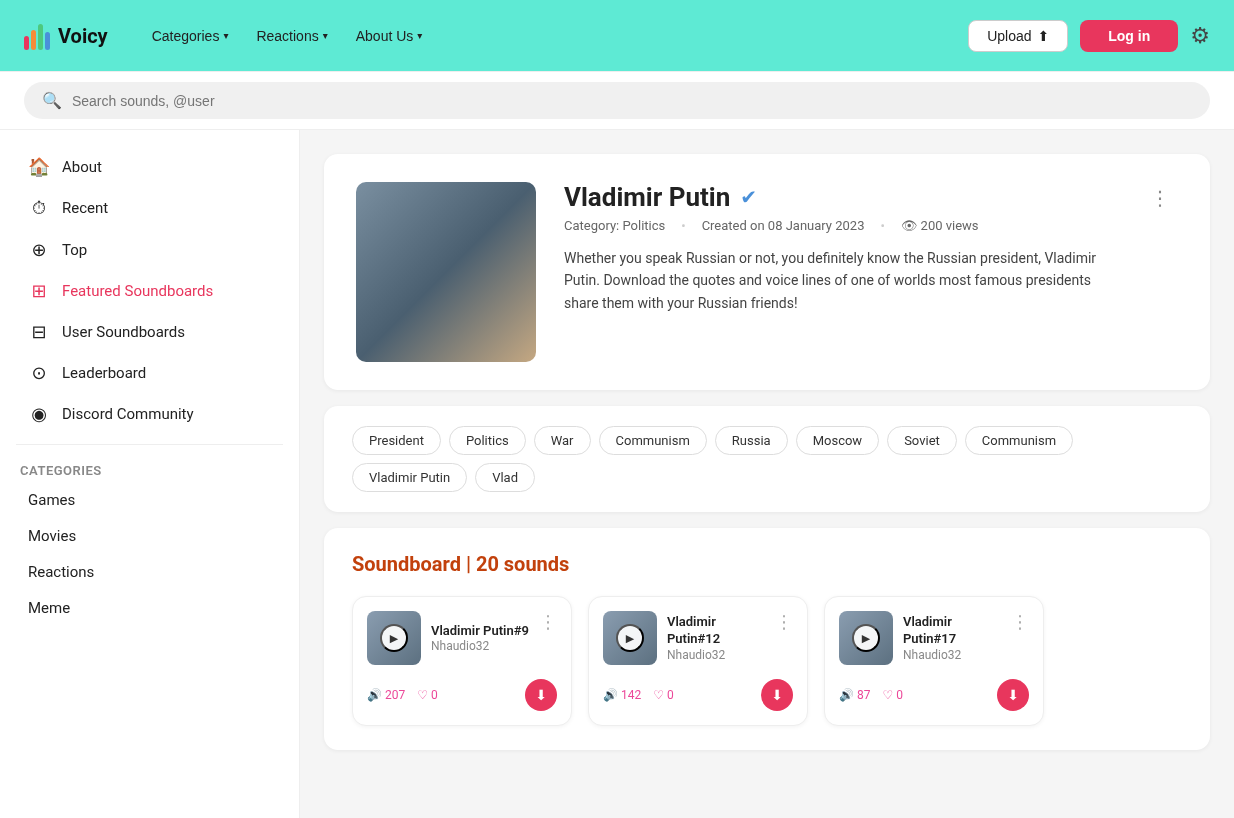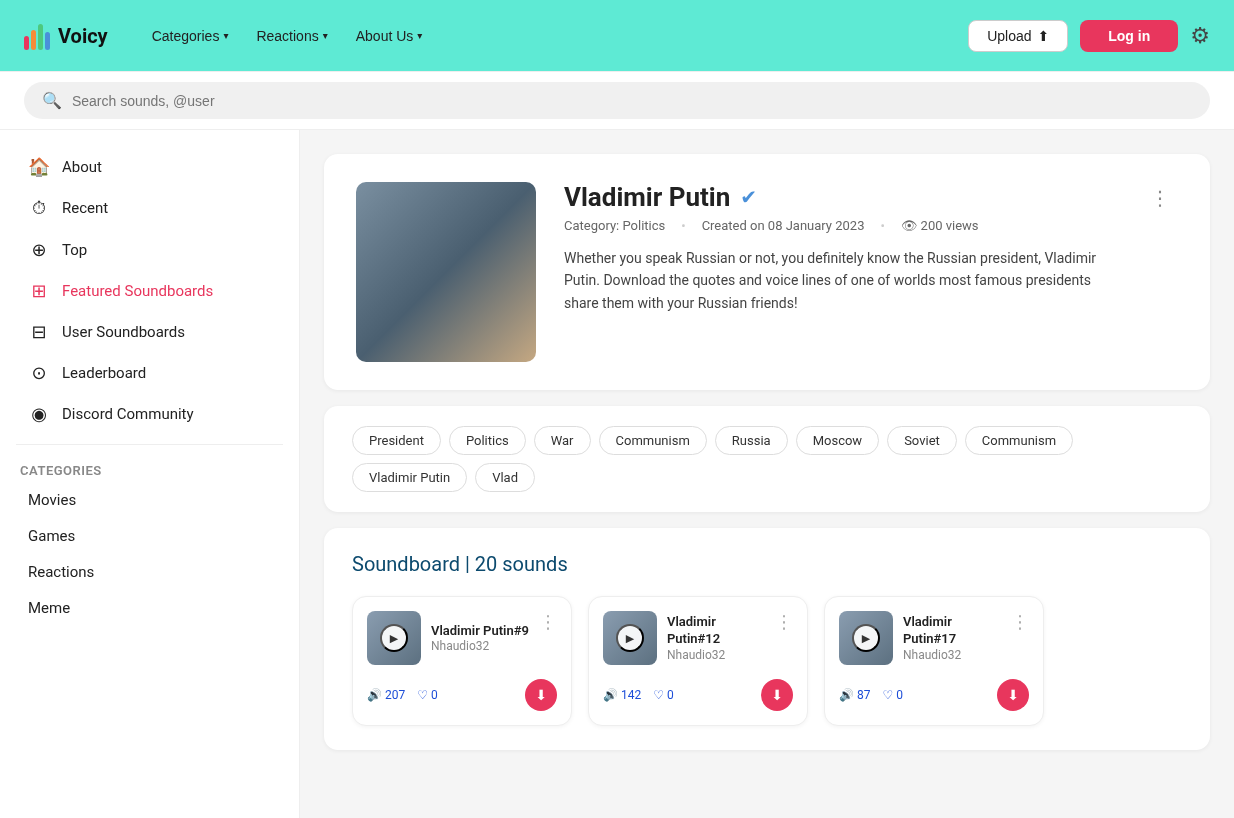--- a/index.html
+++ b/index.html
@@ -106,21 +106,21 @@
     .tags-section { background: #fff; border-radius: 14px; padding: 20px 28px; margin-bottom: 16px; box-shadow: 0 1px 4px rgba(0,0,0,0.06); }
     .tags-wrap { display: flex; flex-wrap: wrap; gap: 8px; }
     .tag {
       border: 1.5px solid #ddd; border-radius: 20px; padding: 6px 16px;
       font-size: 13px; color: #333; cursor: pointer; background: #fff;
     }
 
     
     .soundboard-section { background: #fff; border-radius: 14px; padding: 24px 28px; box-shadow: 0 1px 4px rgba(0,0,0,0.06); }
     .soundboard-header { font-size: 20px; font-weight: 700; margin-bottom: 20px; }
-    .soundboard-header span { font-weight: 400; color: #0c4a6e; }
+    .soundboard-header span { font-weight: 700; color: #c2410c; }
     .sound-cards { display: flex; gap: 16px; flex-wrap: wrap; }
     .sound-card {
       background: #fff; border: 1px solid #eee; border-radius: 14px;
       width: 220px; overflow: hidden; box-shadow: 0 1px 4px rgba(0,0,0,0.05);
     }
     .sound-card-inner { padding: 14px; display: flex; flex-direction: column; gap: 10px; }
     .sound-card-top { display: flex; align-items: center; gap: 10px; }
     .sound-thumb {
       width: 54px; height: 54px; border-radius: 8px; overflow: hidden;
       background: #c8d0d8; flex-shrink: 0; position: relative;
@@ -134,21 +134,21 @@
     }
     .play-btn {
       width: 28px; height: 28px; border-radius: 50%; background: rgba(255,255,255,0.92);
       display: flex; align-items: center; justify-content: center; cursor: pointer;
       font-size: 11px; color: #333;
     }
     .sound-title { font-size: 13px; font-weight: 600; line-height: 1.3; flex: 1; }
     .sound-menu { font-size: 18px; color: #aaa; cursor: pointer; margin-left: auto; align-self: flex-start; }
     .sound-author { font-size: 12px; color: #888; }
     .sound-footer { display: flex; align-items: center; justify-content: space-between; margin-top: 4px; }
-    .sound-stats { display: flex; align-items: center; gap: 12px; font-size: 12px; color: #1d4ed8; justify-content: space-between; }
+    .sound-stats { display: flex; align-items: center; gap: 12px; font-size: 12px; color: #ec4899; justify-content: space-between; }
     .sound-stat { display: flex; align-items: center; gap: 4px; }
     .download-btn {
       width: 32px; height: 32px; border-radius: 50%; background: #e8365d;
       display: flex; align-items: center; justify-content: center;
       cursor: pointer; color: #fff; font-size: 14px; border: none;
     }
   </style>
 </head>
 <body>
 
@@ -223,22 +223,22 @@
           <span>Leaderboard</span>
         </div>
         <div class="sidebar-item">
           <span class="icon">◉</span>
           <span>Discord Community</span>
         </div>
       </div>
     <hr class="sidebar-divider">
     <div class="categories-title">Categories</div>
     <div id="sidebar-categories">
+        <div class="sidebar-cat">Games</div>
         <div class="sidebar-cat">Movies</div>
-        <div class="sidebar-cat">Games</div>
         <div class="sidebar-cat">Reactions</div>
         <div class="sidebar-cat">Meme</div>
       </div>
   </aside>
 
   <main class="main-content">
 
     <div class="profile-card">
       <div class="profile-image">
         <div class="profile-image-placeholder">

